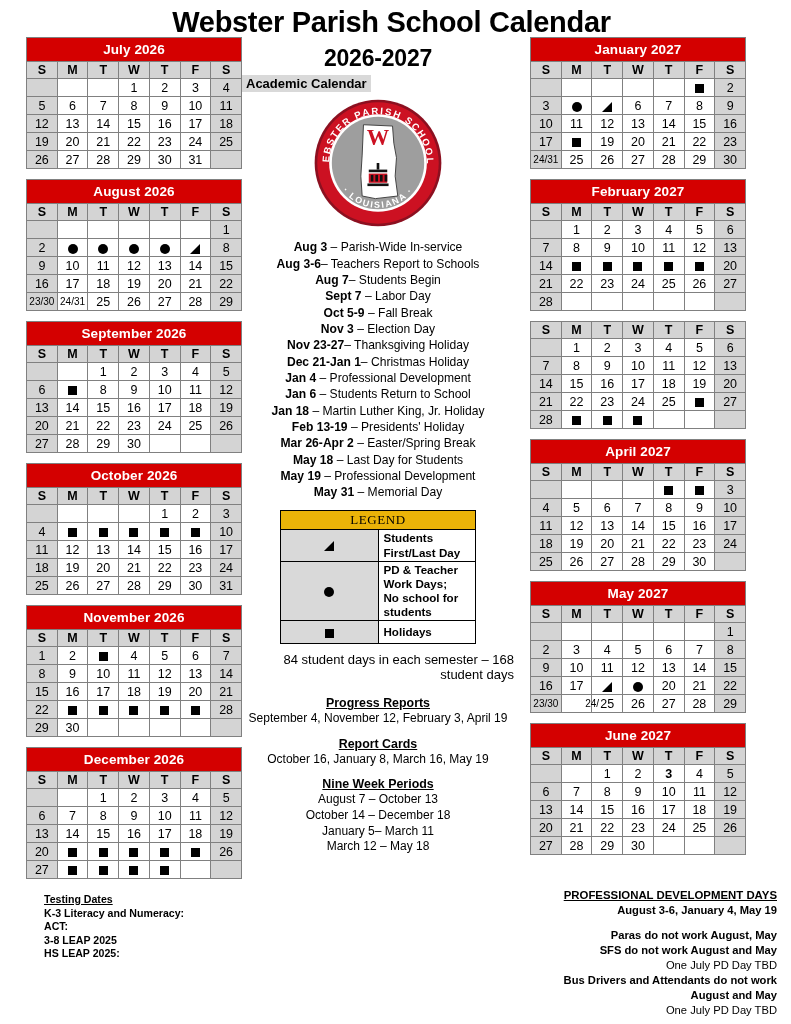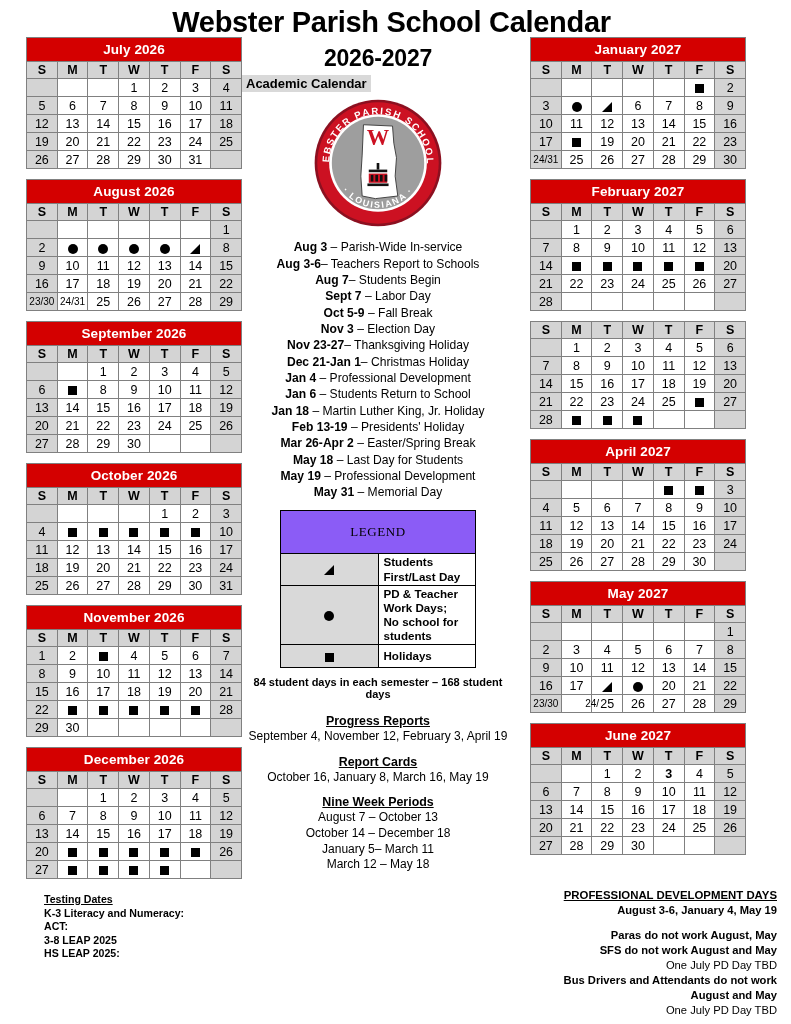--- a/index.html
+++ b/index.html
@@ -136,49 +136,49 @@
 
   
   .legend {
     width: 196px;
     margin: 6px auto 6px auto;
     border: 1px solid #000;
     border-collapse: collapse;
     table-layout: fixed;
   }
   .legend .lg-head {
-    background: #8b5cf6;
+    background: #eab308;
     text-align: center;
     font-family: "Liberation Serif", serif;
     font-size: 13px;
     border: 1px solid #000;
-    padding: 13px 0;
+    padding: 1px 0;
     letter-spacing: 0.6px;
   }
   .legend td.sym {
     width: 28px;
     background: #D9D9D9;
     border: 1px solid #000;
     text-align: center;
     vertical-align: middle;
     padding: 2px 0;
   }
   .legend td.txt {
     border: 1px solid #000;
     font-size: 11.6px;
     font-weight: bold;
     padding: 1px 0 1px 5px;
     line-height: 1.22;
     background: #ffffff;
   }
 
   .semline {
-    text-align: center;
-    font-size: 11px;
-    font-weight: bold;
+    text-align: right;
+    font-size: 13px;
+    font-weight: normal;
     margin: 8px 0 14px 0;
   }
 
   .blk { text-align: center; margin-bottom: 10px; }
   .blk .hd {
     font-size: 12.4px;
     font-weight: bold;
     text-decoration: underline;
     margin-bottom: 1px;
   }

